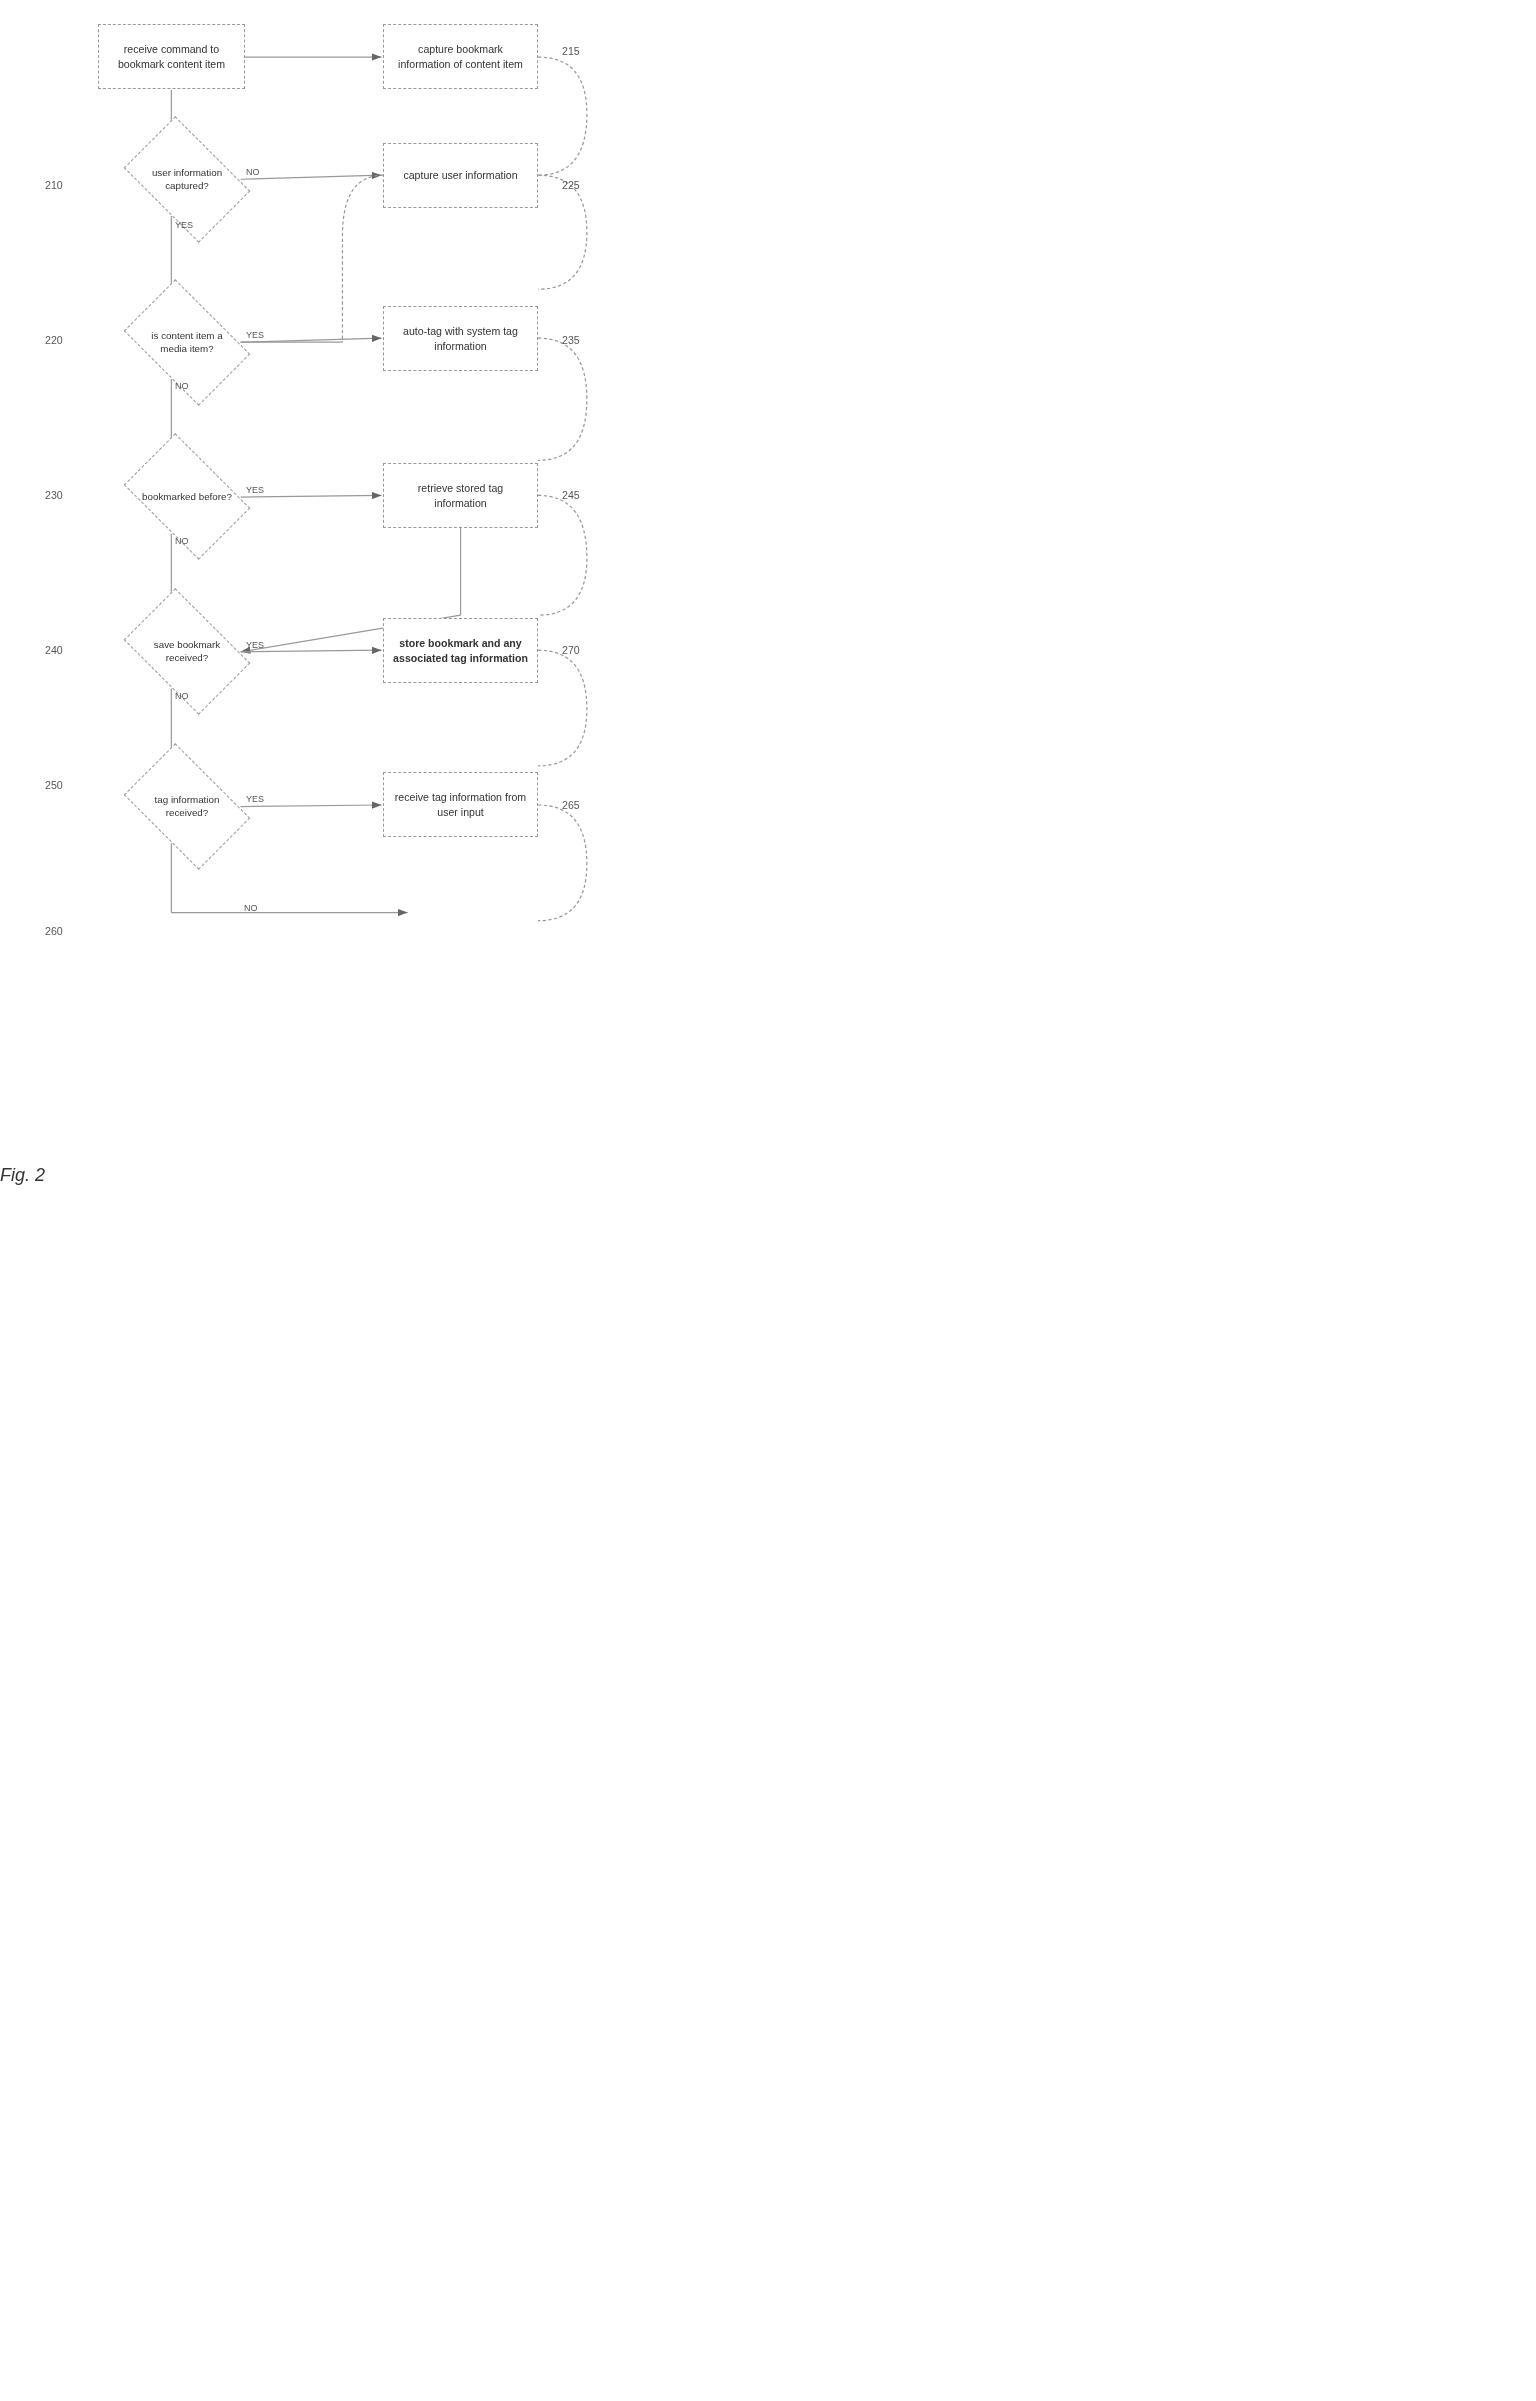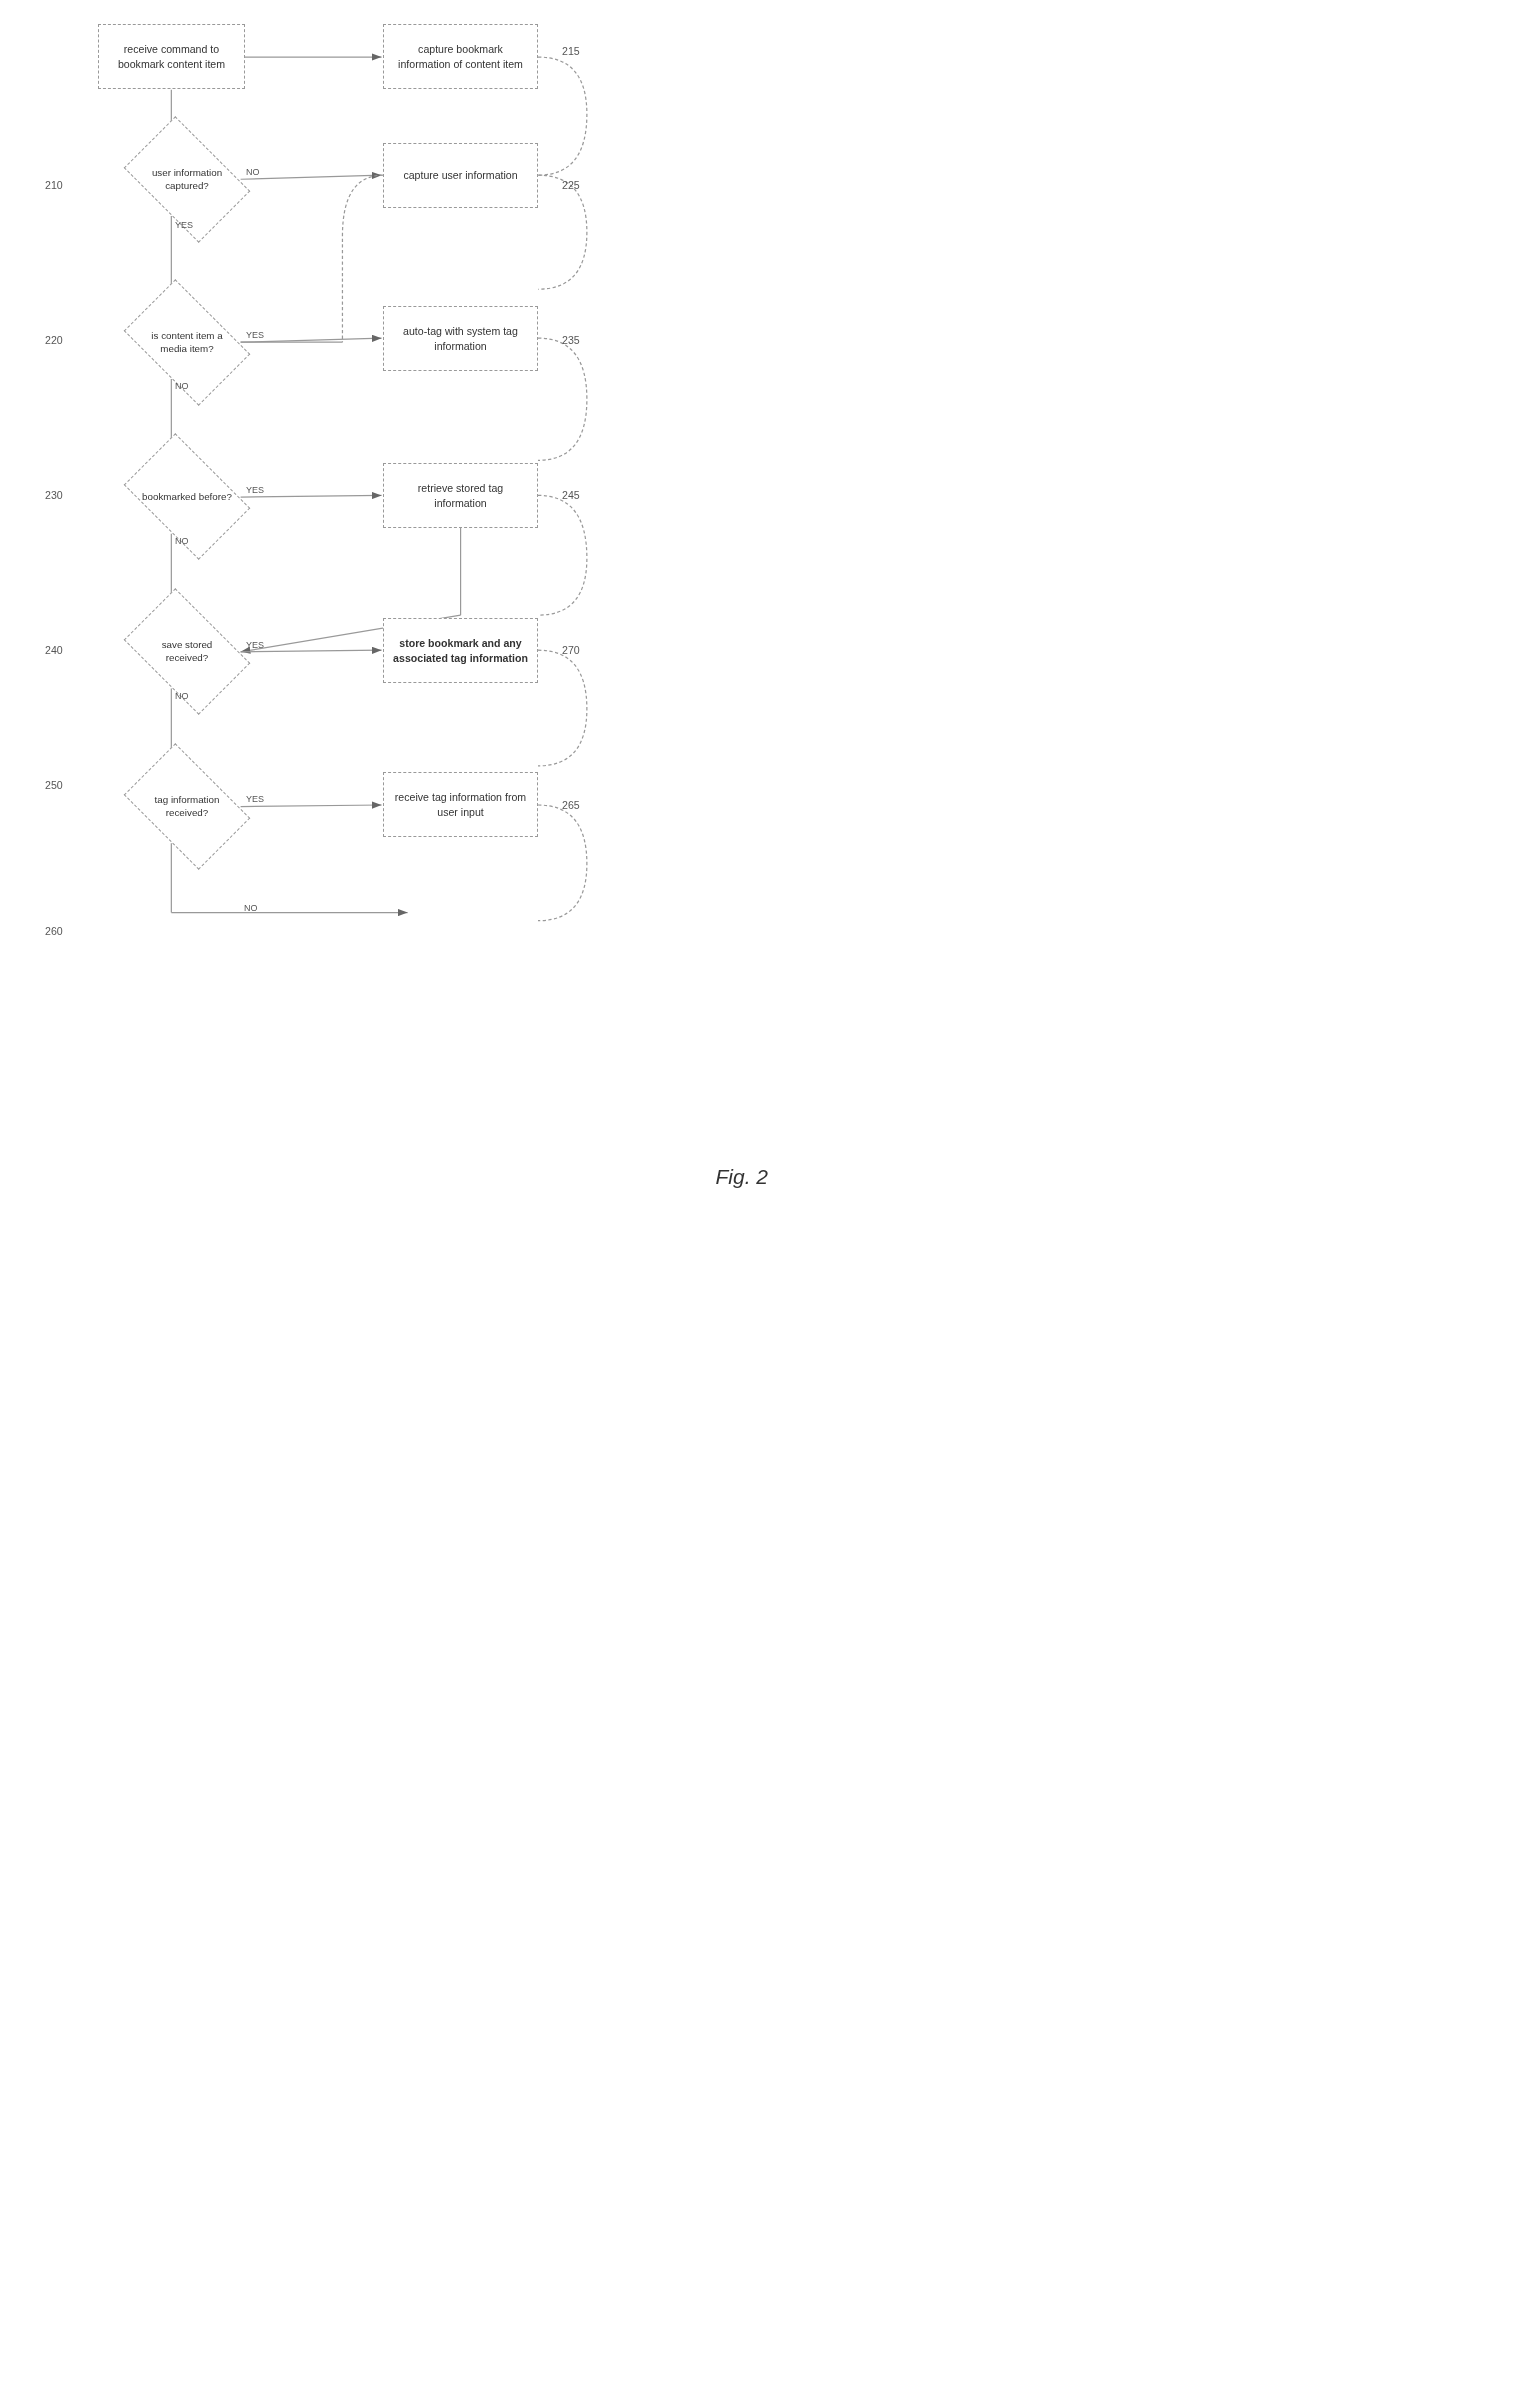--- a/index.html
+++ b/index.html
@@ -71,22 +71,22 @@
     .arrows-svg {
       position: absolute;
       top: 0; left: 0;
       width: 100%;
       height: 100%;
       pointer-events: none;
     }
 
     
     .fig-caption {
-      text-align: right;
-      font-size: 21px;
+      text-align: left;
+      font-size: 18px;
       color: #333;
       margin-top: 8.1px;
       font-style: italic;
     }
   </style>
 </head>
 <body>
 
 <div class="diagram-container">
 
@@ -179,21 +179,21 @@
     </div>
   </div>
 
   <div class="flow-box" style="left:383px; top:463px; width:155px; height:65px;">
     <span>retrieve stored tag information</span>
   </div>
 
   <div class="flow-diamond-wrapper" style="left:134px; top:615px; width:106px; height:73px;">
     <div class="flow-diamond"></div>
     <div class="flow-diamond-text">
-      <span>save stored received?</span>
+      <span>save bookmark received?</span>
     </div>
   </div>
 
   <div class="flow-box" style="left:383px; top:618px; width:155px; height:65px;font-weight:bold;">
     <span>store bookmark and any associated tag information</span>
   </div>
 
   <div class="flow-diamond-wrapper" style="left:134px; top:770px; width:106px; height:73px;">
     <div class="flow-diamond"></div>
     <div class="flow-diamond-text">

